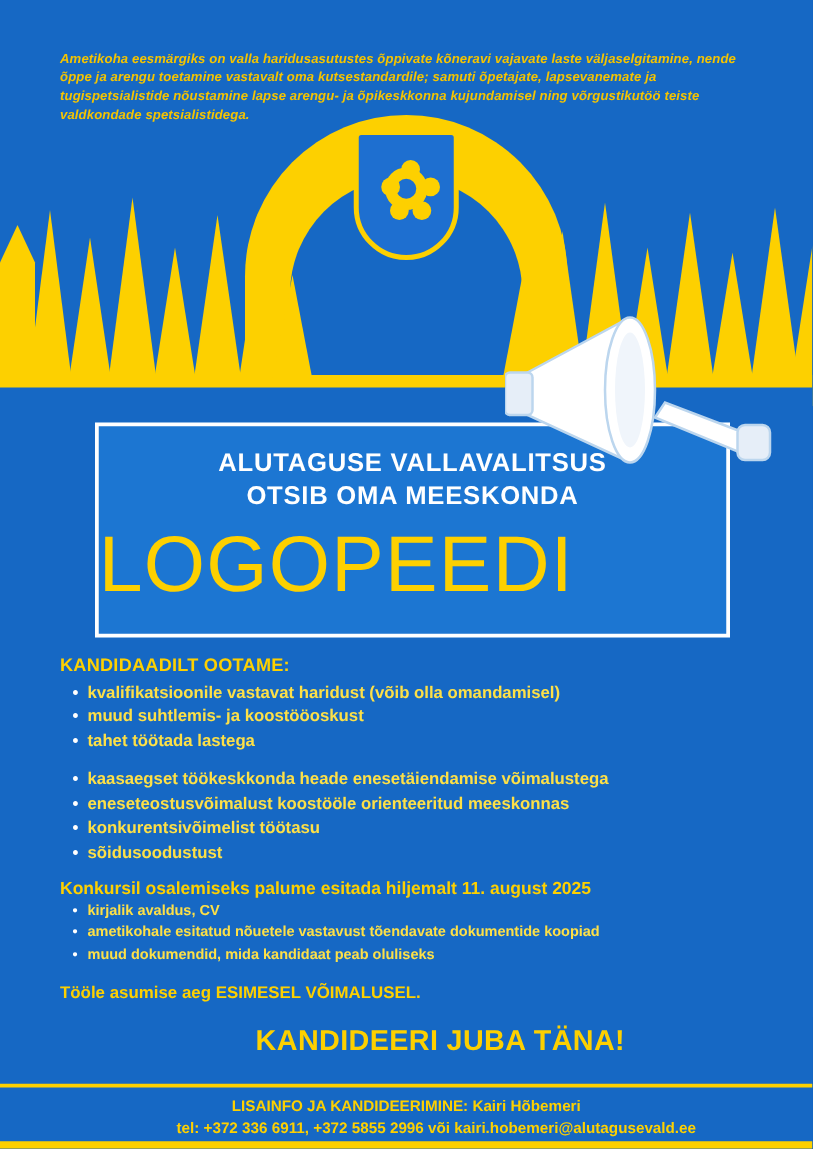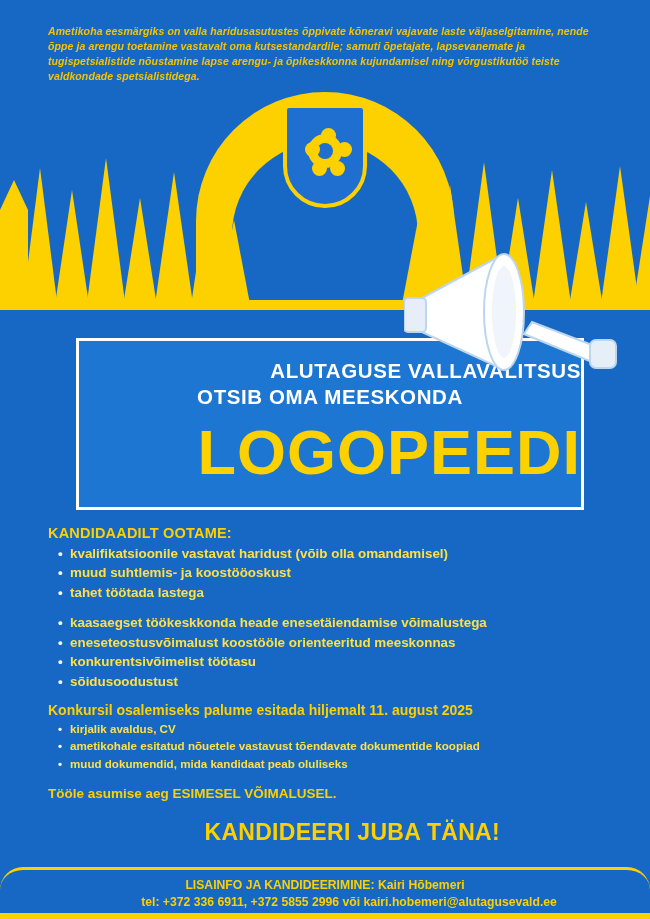--- a/index.html
+++ b/index.html
@@ -14,21 +14,21 @@
     position:absolute; inset:0;
     width:650px; height:919px;
     background:#1668c4;
   }
   
   .topband {
     position:absolute; top:0; left:0; width:650px; height:88px;
     background:#1668c4;
   }
   .intro {
-    position:absolute; top:24px; left:48px; width:560px;
+    position:absolute; top:40px; left:48px; width:560px;
     color:#f5c400;
     font-size:10.5px;
     line-height:1.42;
     font-style:italic;
     font-weight:bold;
     letter-spacing:.1px;
   }
   
   .archwrap {
     position:absolute; top:84px; left:0; width:650px; height:220px;
@@ -84,25 +84,25 @@
   .headbox {
     position:absolute; top:338px; left:76px; width:508px; height:172px;
     border:3px solid #ffffff;
     background:#1c76d2;
     z-index:3;
   }
   .headbox .l1, .headbox .l2 {
     color:#ffffff; font-weight:bold; font-size:20.5px;
     letter-spacing:.6px; text-align:center;
   }
-  .headbox .l1 { margin-top:18px;text-align:right; }
+  .headbox .l1 { margin-top:18px; }
   .headbox .l2 { margin-top:2px; }
   .headbox .big {
-    color:#fdd000; font-weight:bold; font-size:63px;
-    text-align:right; letter-spacing:1px; line-height:1;
+    color:#fdd000; font-weight:normal; font-size:63px;
+    text-align:left; letter-spacing:1px; line-height:1;
     margin-top:12px;
   }
   
   .content { position:absolute; top:525px; left:0; width:556px; }
   .sect-title {
     color:#fdd000; font-weight:bold; font-size:14.5px;
     margin:0 0 3px 48px; letter-spacing:.2px;
   }
   ul.list { list-style:none; margin:0 0 0 58px; padding:0; }
   ul.list li {
@@ -122,21 +122,21 @@
     color:#fdd000; font-weight:bold; font-size:13.5px; margin:14px 0 0 48px;
   }
   .cta {
     color:#fdd000; font-weight:bold; font-size:23px;
     text-align:right; margin:18px 56px 0 0; letter-spacing:.3px;
   }
   
   .footbar {
     position:absolute; left:0; bottom:0; width:650px; height:52px;
     background:#1668c4; border-top:3px solid #fdd000;
-    text-align:center; padding-top:8px;border-radius:23px;
+    text-align:center; padding-top:8px;
   }
   .footbar .f1 { color:#fdd000; font-weight:bold; font-size:12.2px; }
   .footbar .f2 { color:#fdd000; font-weight:bold; font-size:12.2px; margin-top:3px;padding-left:48px;}
   .yellowstrip{
     position:absolute; left:0; bottom:0; width:650px; height:6px;
     background:#fdd000;
   }
 </style>
 </head>
 <body>

